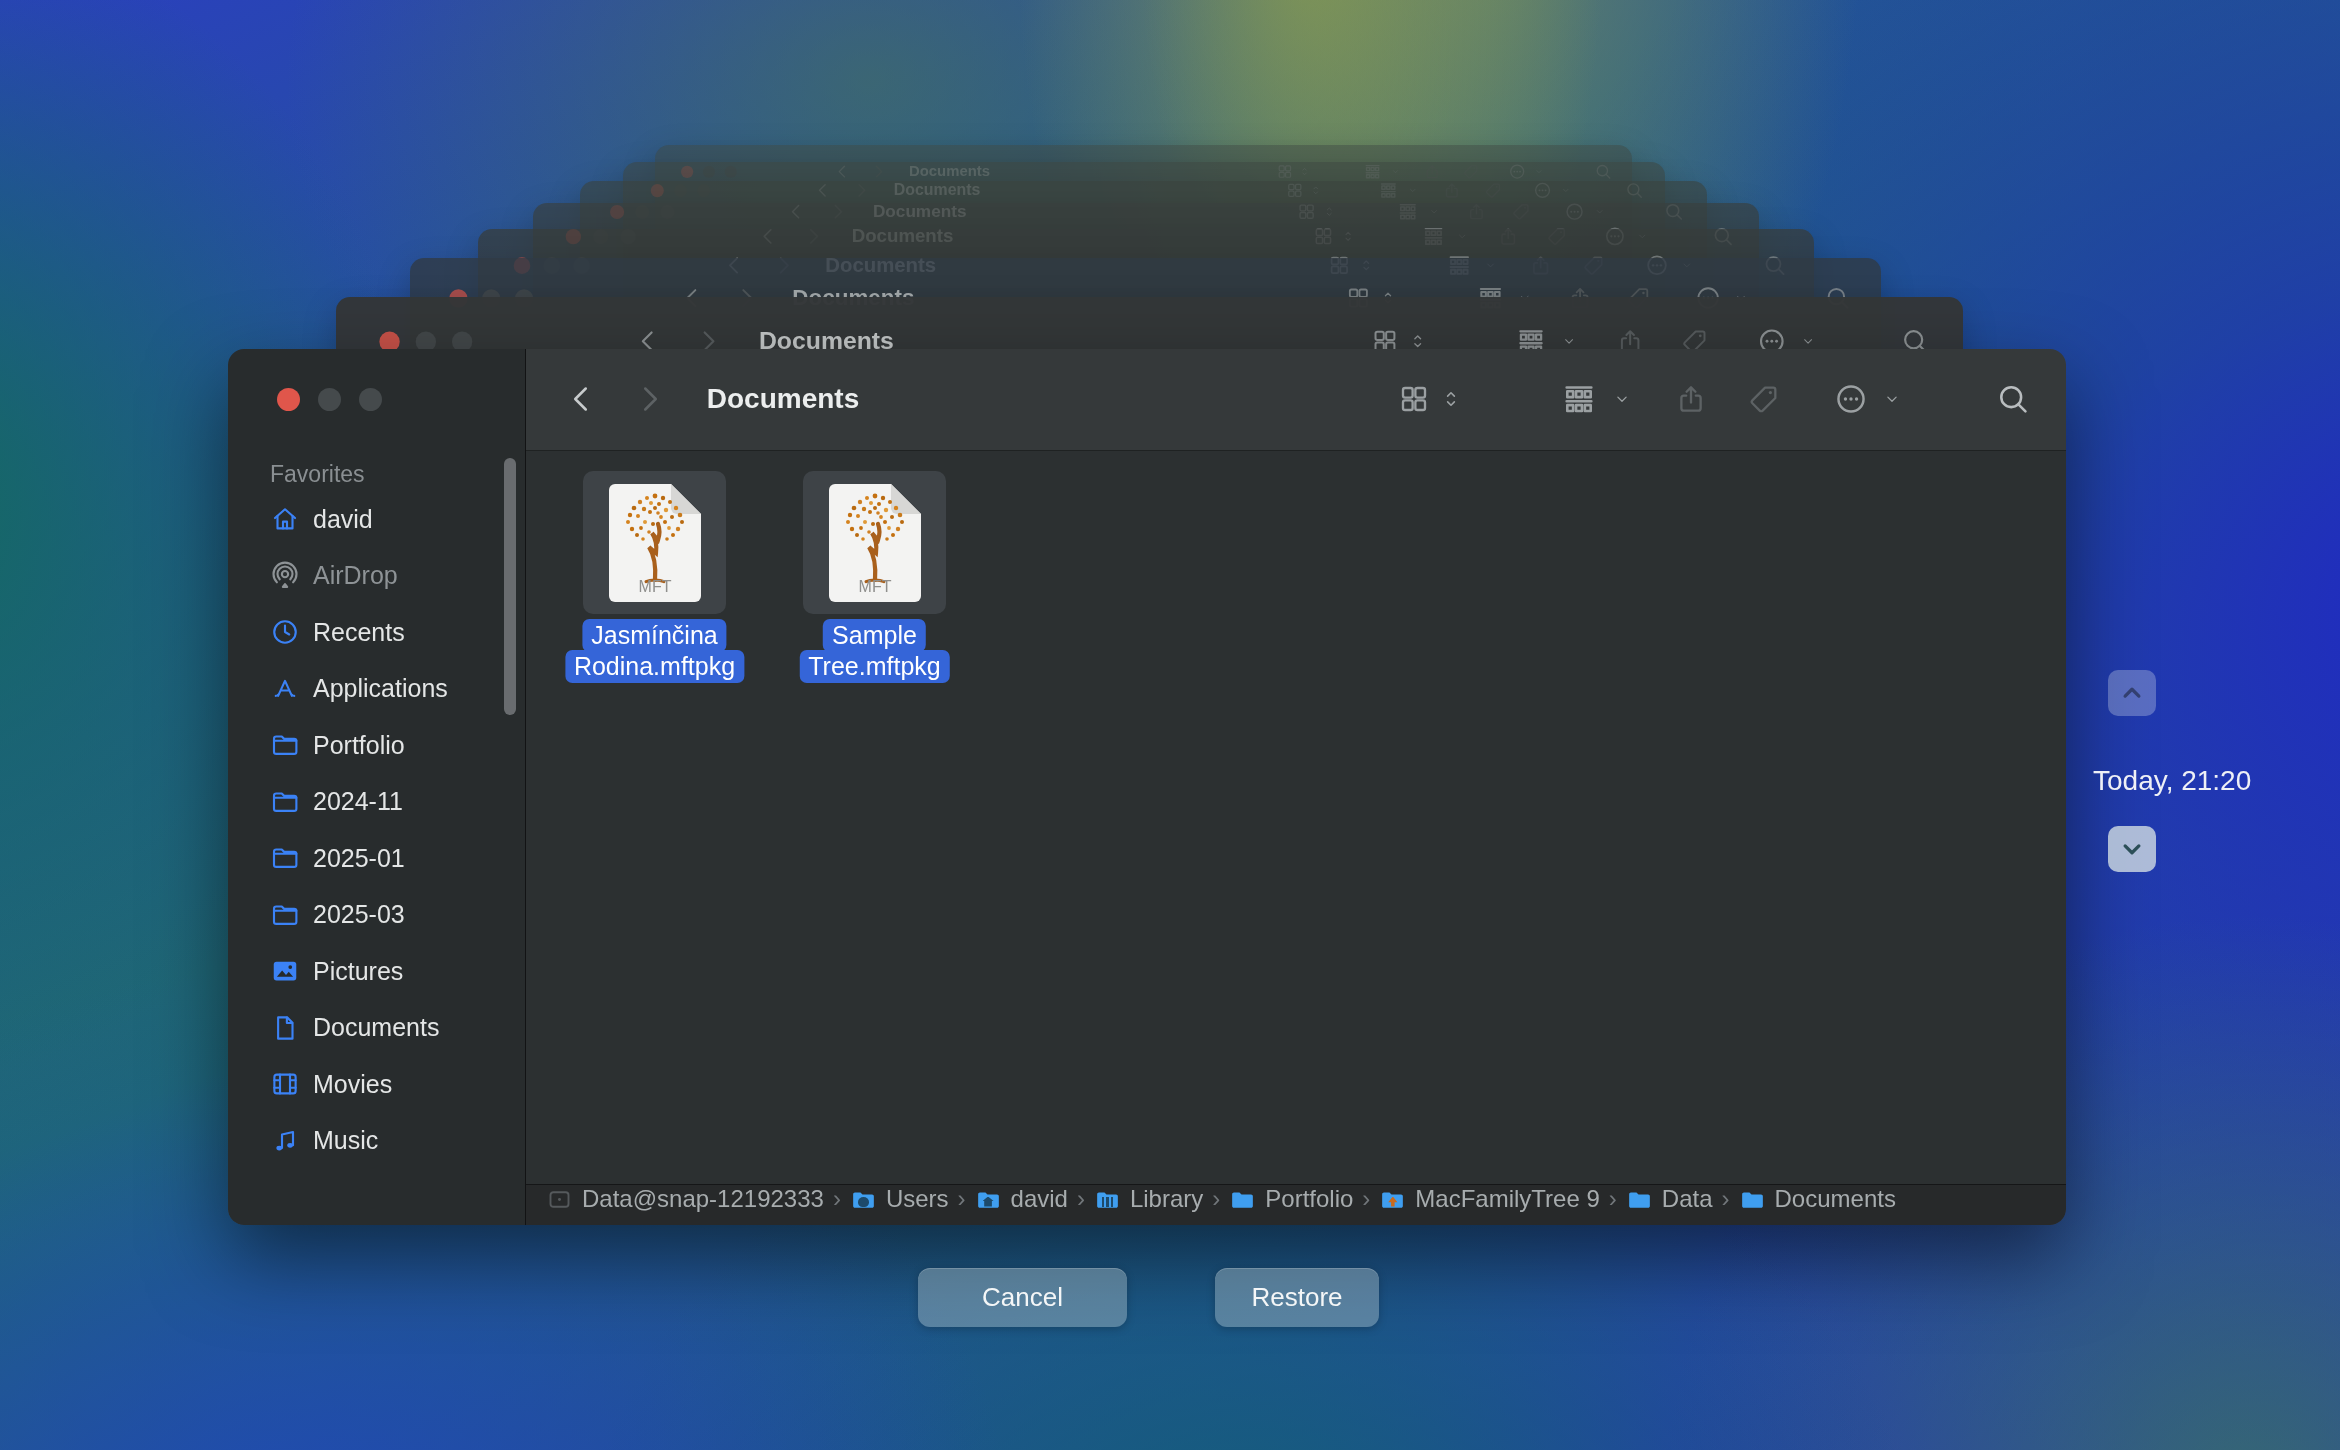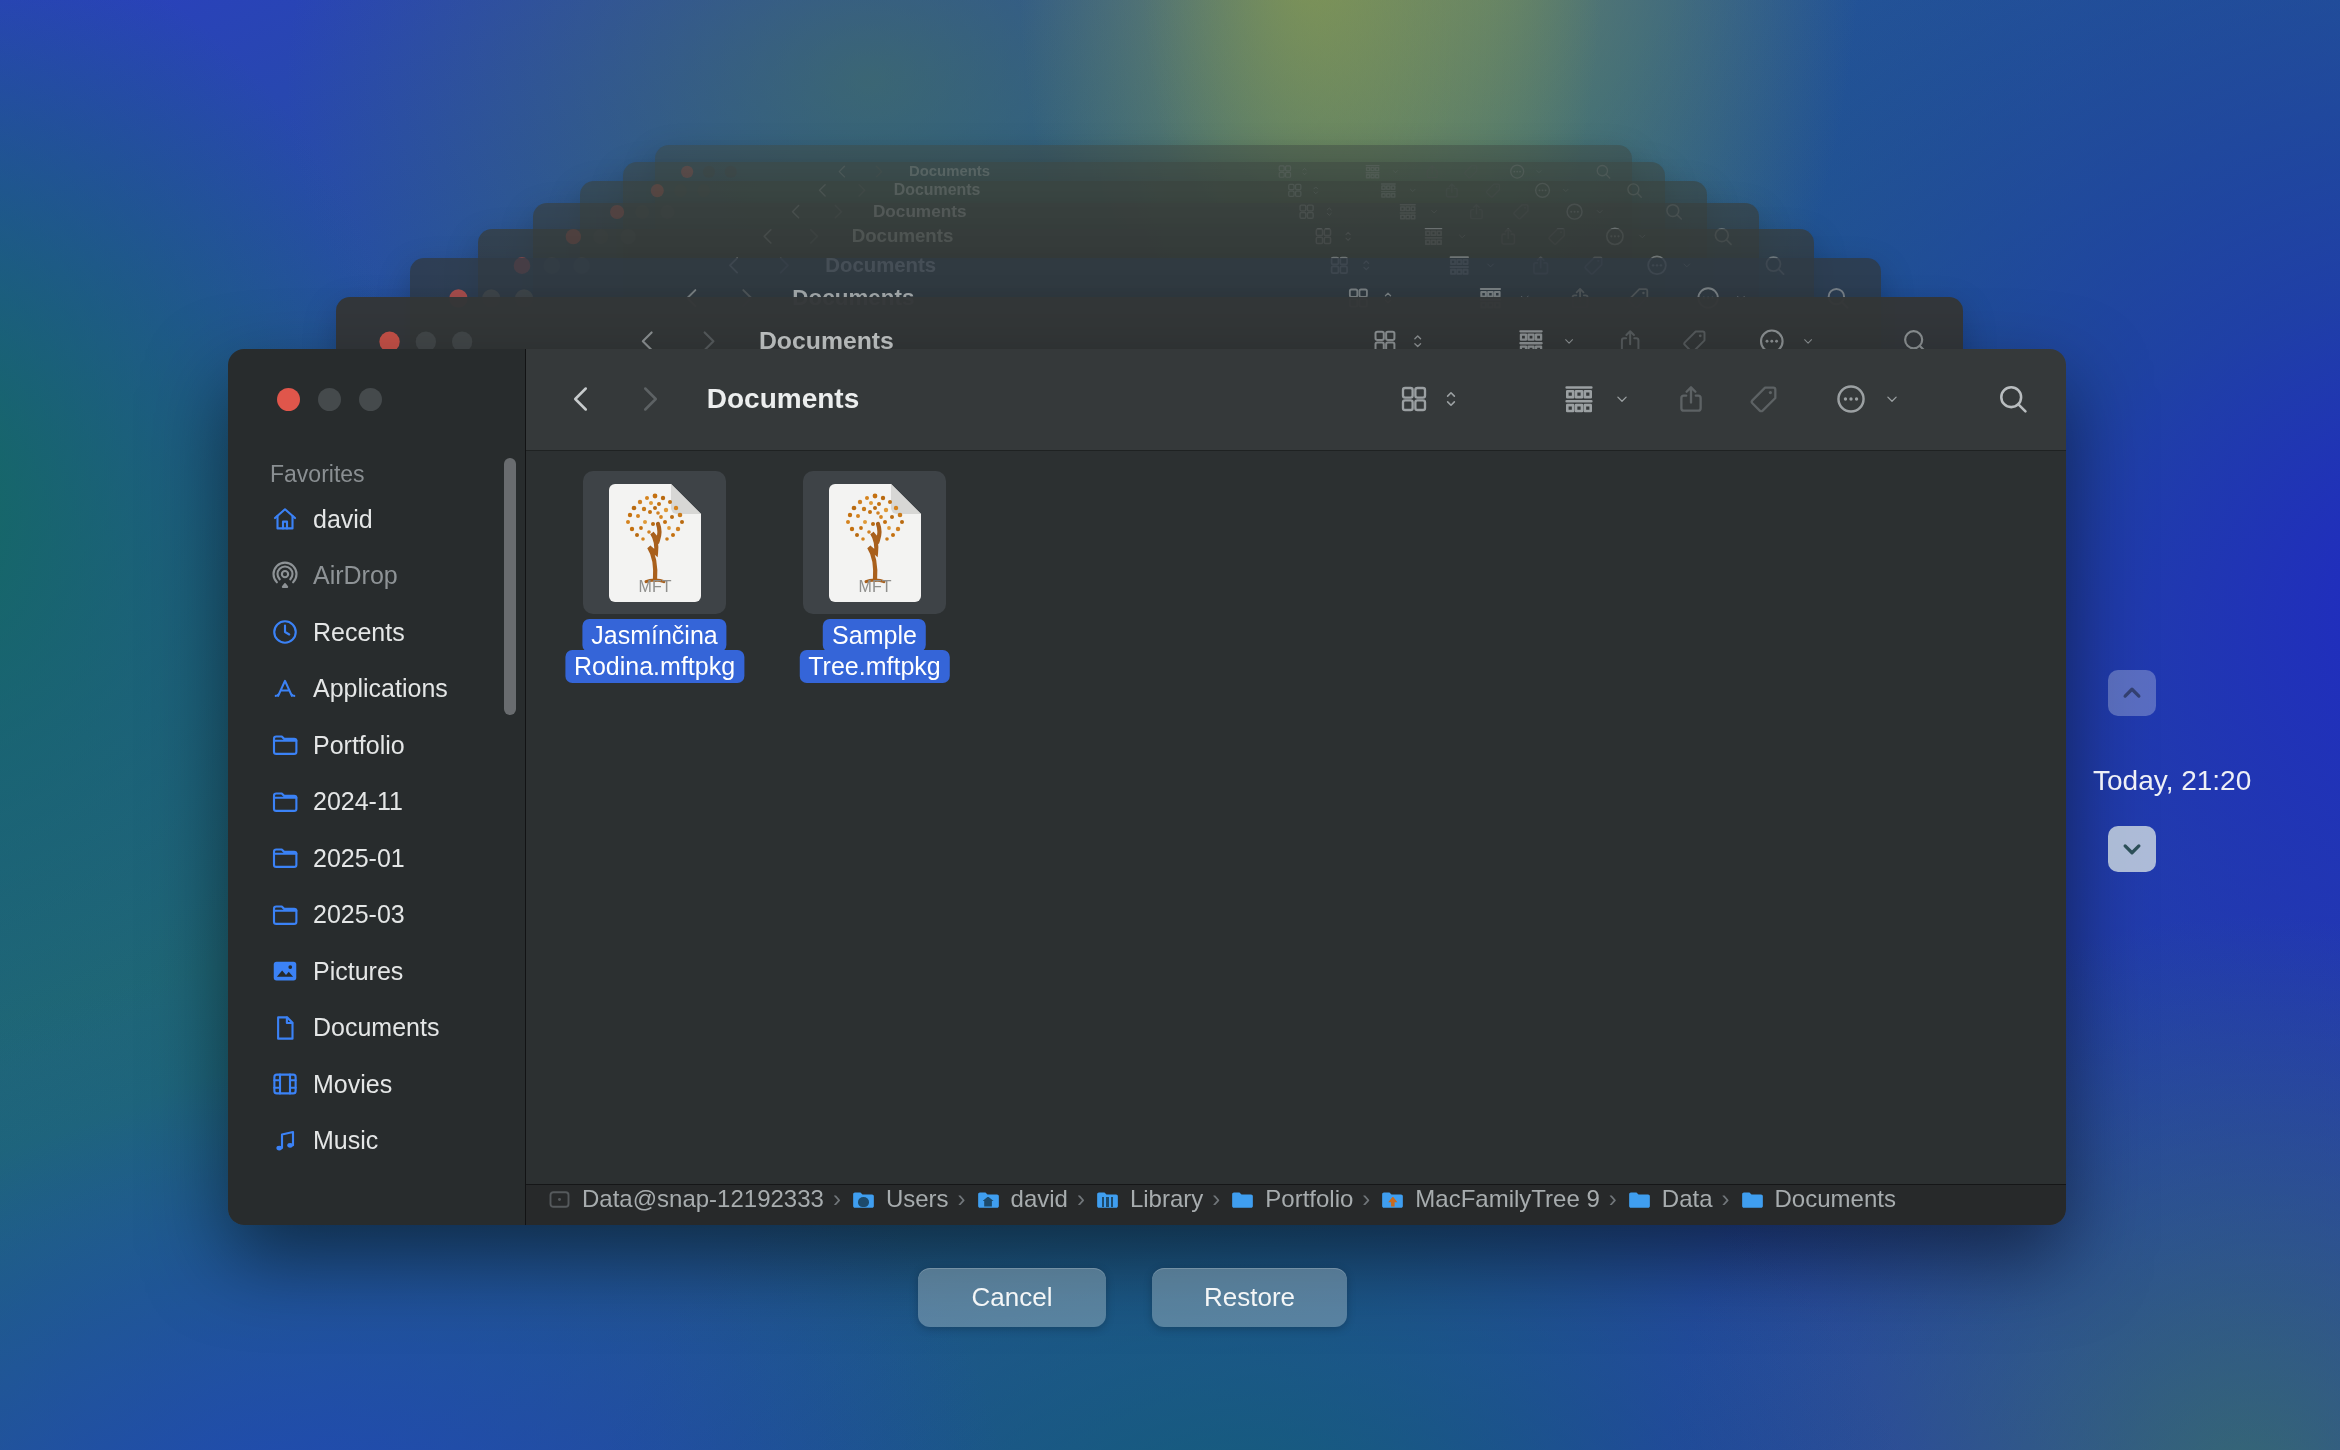--- a/index.html
+++ b/index.html
@@ -69,22 +69,22 @@
   .nav-btn{width:48px;height:46px;border-radius:10px;border:none;margin-left:15px;display:flex;
     align-items:center;justify-content:center;padding:0;cursor:pointer}
   #tl-up{background:rgba(222,230,238,.3);color:#334070}
   #tl-down{background:rgba(213,224,228,.78);color:#2c4f58;margin-top:110px}
   .nav-btn svg{width:30px;height:30px;stroke-width:2.6}
   #tl-date{position:absolute;top:95px;left:0;color:#eef0f6;font-size:28px;white-space:nowrap}
   
   .action-btn{position:absolute;top:1268px;height:59px;border:none;border-radius:12px;
     background:rgba(175,193,200,.42);color:#f4f6f7;font-size:26px;font-family:inherit;cursor:pointer;
     box-shadow:0 2px 8px rgba(0,0,0,.22), inset 0 1px 0 rgba(255,255,255,.18)}
-  #cancel-btn{left:918px;width:188px}
-  #restore-btn{left:1152px;width:195px}
+  #cancel-btn{left:918px;width:209px}
+  #restore-btn{left:1215px;width:164px}
 </style>
 </head>
 <body>
 
 <svg width="0" height="0" style="position:absolute" aria-hidden="true">
   <symbol id="i-chev-left" viewBox="0 0 24 24">
       <path d="M14.5 5 7.5 12l7 7"></path>
     </symbol>
   <symbol id="i-chev-right" viewBox="0 0 24 24">
       <path d="M9.5 5l7 7-7 7"></path>

